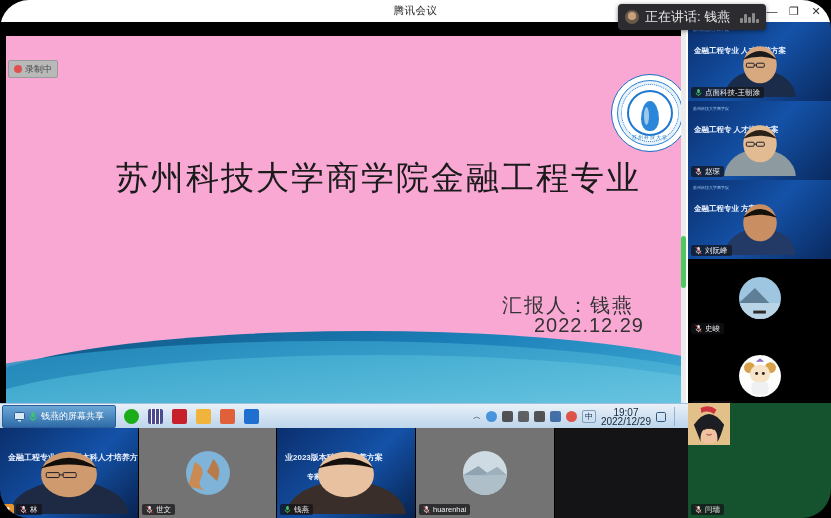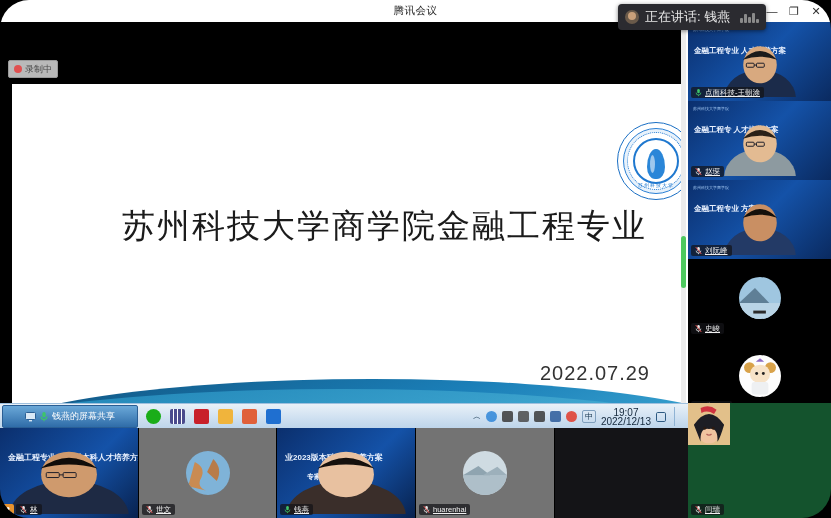--- a/index.html
+++ b/index.html
@@ -24,21 +24,21 @@
                     position:relative;overflow:hidden;}
   .speak-toast .ava:after{content:"";position:absolute;left:3px;top:2px;width:8px;height:8px;
                     border-radius:50%;background:#caa07a;}
   .speak-toast .txt{color:#e6e6e6;font-size:13px;white-space:nowrap;}
   .wave{margin-left:auto;display:flex;align-items:flex-end;gap:1px;height:12px;}
   .wave i{display:block;width:3px;background:#8a8a8a;border-radius:1px;}
 
   
   .stage{position:absolute;left:0;top:22px;width:688px;height:381px;background:#000;overflow:hidden;}
   .share-strip{position:absolute;left:0;top:0;width:688px;height:14px;background:#000;}
-  .slide{position:absolute;left:12px;top:14px;width:688px;height:367px;background:#ffffff;overflow:hidden;margin-top:48px;}
+  .slide{position:absolute;left:6px;top:14px;width:688px;height:367px;background:#f9a8d4;overflow:hidden;}
 
   .logo{position:absolute;left:605px;top:38px;width:78px;height:78px;border-radius:50%;
         background:radial-gradient(circle at 50% 50%, #ffffff 0 52%, #e8f2fb 52% 60%, #ffffff 60% 100%);
         border:1px solid #1a6fc4;box-sizing:border-box;}
   .logo .ring{position:absolute;left:5px;top:5px;right:5px;bottom:5px;border-radius:50%;
               border:1px solid #2a7fd4;}
   .logo .inner{position:absolute;left:15px;top:15px;right:15px;bottom:15px;border-radius:50%;
                border:2px solid #1f78cf;background:#fff;}
   .logo .flame{position:absolute;left:50%;top:26px;transform:translateX(-50%);
                width:18px;height:30px;background:#2a86d8;
@@ -77,33 +77,33 @@
   .rail .tile{position:relative;width:143px;height:79px;overflow:hidden;background:#0d2a5e;}
   .rail .tile.video{background:linear-gradient(135deg,#0b2f6d 0%,#1452a8 50%,#0a2a60 100%);}
   .rail .tile.avatar{background:#000000;display:flex;align-items:center;justify-content:center;height:78px;}
   .tile .bg-txt{position:absolute;left:6px;top:24px;font-size:7.5px;color:#eaf2ff;white-space:nowrap;
                 font-weight:bold;}
   .tile .bg-top{position:absolute;left:5px;top:5px;font-size:4px;color:#9fc4ef;white-space:nowrap;}
   .tile .head{position:absolute;left:50%;bottom:0;transform:translateX(-50%);}
   .nametag{position:absolute;left:3px;bottom:3px;height:11px;display:flex;align-items:center;gap:3px;
            background:rgba(20,20,24,.72);border-radius:2px;padding:0 4px;box-sizing:border-box;}
   .nametag .mic{width:7px;height:9px;flex:0 0 auto;}
-  .nametag .nm{font-size:7.5px;color:#f0f0f0;white-space:nowrap;text-decoration:underline;}
+  .nametag .nm{font-size:7.5px;color:#f0f0f0;white-space:nowrap;}
   .avatar-circle{width:42px;height:42px;border-radius:50%;overflow:hidden;position:relative;}
 
   .rail-scroll{position:absolute;left:681px;top:22px;width:5px;height:381px;background:#ececec;}
   .rail-scroll .thumb{position:absolute;left:0;top:214px;width:5px;height:52px;background:#4ec95e;
                       border-radius:3px;}
   .rail-edge{position:absolute;left:683px;top:22px;width:5px;height:381px;background:#fff;}
 
   
   .taskbar{position:absolute;left:0;top:403px;width:688px;height:25px;
            background:linear-gradient(#e9f1f8,#cddff0 60%,#bcd4ea);
            border-top:1px solid #9fc0de;display:flex;align-items:center;}
-  .tb-share{display:flex;align-items:center;gap:3px;height:21px;margin-left:2px;padding:0 22px;
+  .tb-share{display:flex;align-items:center;gap:3px;height:21px;margin-left:2px;padding:0 11px;
             background:linear-gradient(#6aa8d8,#2f6ca8);border:1px solid #2a5e94;border-radius:2px;}
   .tb-share .t{font-size:9px;color:#fff;white-space:nowrap;}
   .tb-icons{display:flex;align-items:center;gap:9px;margin-left:8px;}
   .tbi{width:15px;height:15px;border-radius:2px;display:block;}
   .tray{margin-left:auto;display:flex;align-items:center;gap:5px;padding-right:6px;}
   .tray .ti{width:11px;height:11px;display:block;}
   .clock{font-size:10px;color:#12263a;line-height:9px;text-align:center;}
   .showdesk{width:7px;height:19px;border-left:1px solid #8fb3d4;margin-left:3px;}
 
   
@@ -154,21 +154,22 @@
 
       <div class="logo">
         <div class="ring"></div>
         <div class="arc"></div>
         <div class="inner"></div>
         <div class="flame"></div>
         <div class="cn">苏州科技大学</div>
       </div>
 
       <div class="slide-title">苏州科技大学商学院金融工程专业</div>
-      <div class="slide-date">2022.07.29</div>
+      <div class="slide-by">汇报人：钱燕</div>
+      <div class="slide-date">2022.12.29</div>
 
       <div class="wave-bg">
         <div class="w1"></div>
           <div class="w2"></div>
           <div class="w3"></div>
       </div>
     </div>
 
     <div class="rec">
       <span class="dot"></span>
@@ -331,21 +332,21 @@
           <span class="ti" style="background: rgb(47, 134, 216); border-radius: 50%; opacity: 0.85;"></span>
           <span class="ti" style="background: rgb(58, 58, 58); border-radius: 2px; opacity: 0.85;"></span>
           <span class="ti" style="background: rgb(74, 74, 74); border-radius: 2px; opacity: 0.85;"></span>
           <span class="ti" style="background: rgb(58, 58, 58); border-radius: 2px; opacity: 0.85;"></span>
           <span class="ti" style="background: rgb(42, 91, 154); border-radius: 2px; opacity: 0.85;"></span>
           <span class="ti" style="background: rgb(224, 58, 42); border-radius: 50%; opacity: 0.85;"></span>
         </span>
       <span style="font-size:8px;color:#16354f;border:1px solid #7f9fbd;padding:0 2px;border-radius:2px;">中</span>
       <span>
         <span class="clock" style="display:block">19:07</span>
-        <span class="clock" style="display:block">2022/12/13</span>
+        <span class="clock" style="display:block">2022/12/29</span>
       </span>
       <svg width="10" height="10" viewBox="0 0 10 10">
         <rect x="0.5" y="0.5" width="9" height="9" rx="1.2" fill="none" stroke="#2e5a82"></rect>
       </svg>
       <span class="showdesk"></span>
     </div>
   </div>
 
   <div class="strip" id="strip">
       <div class="cell video" style="width: 138px;">

